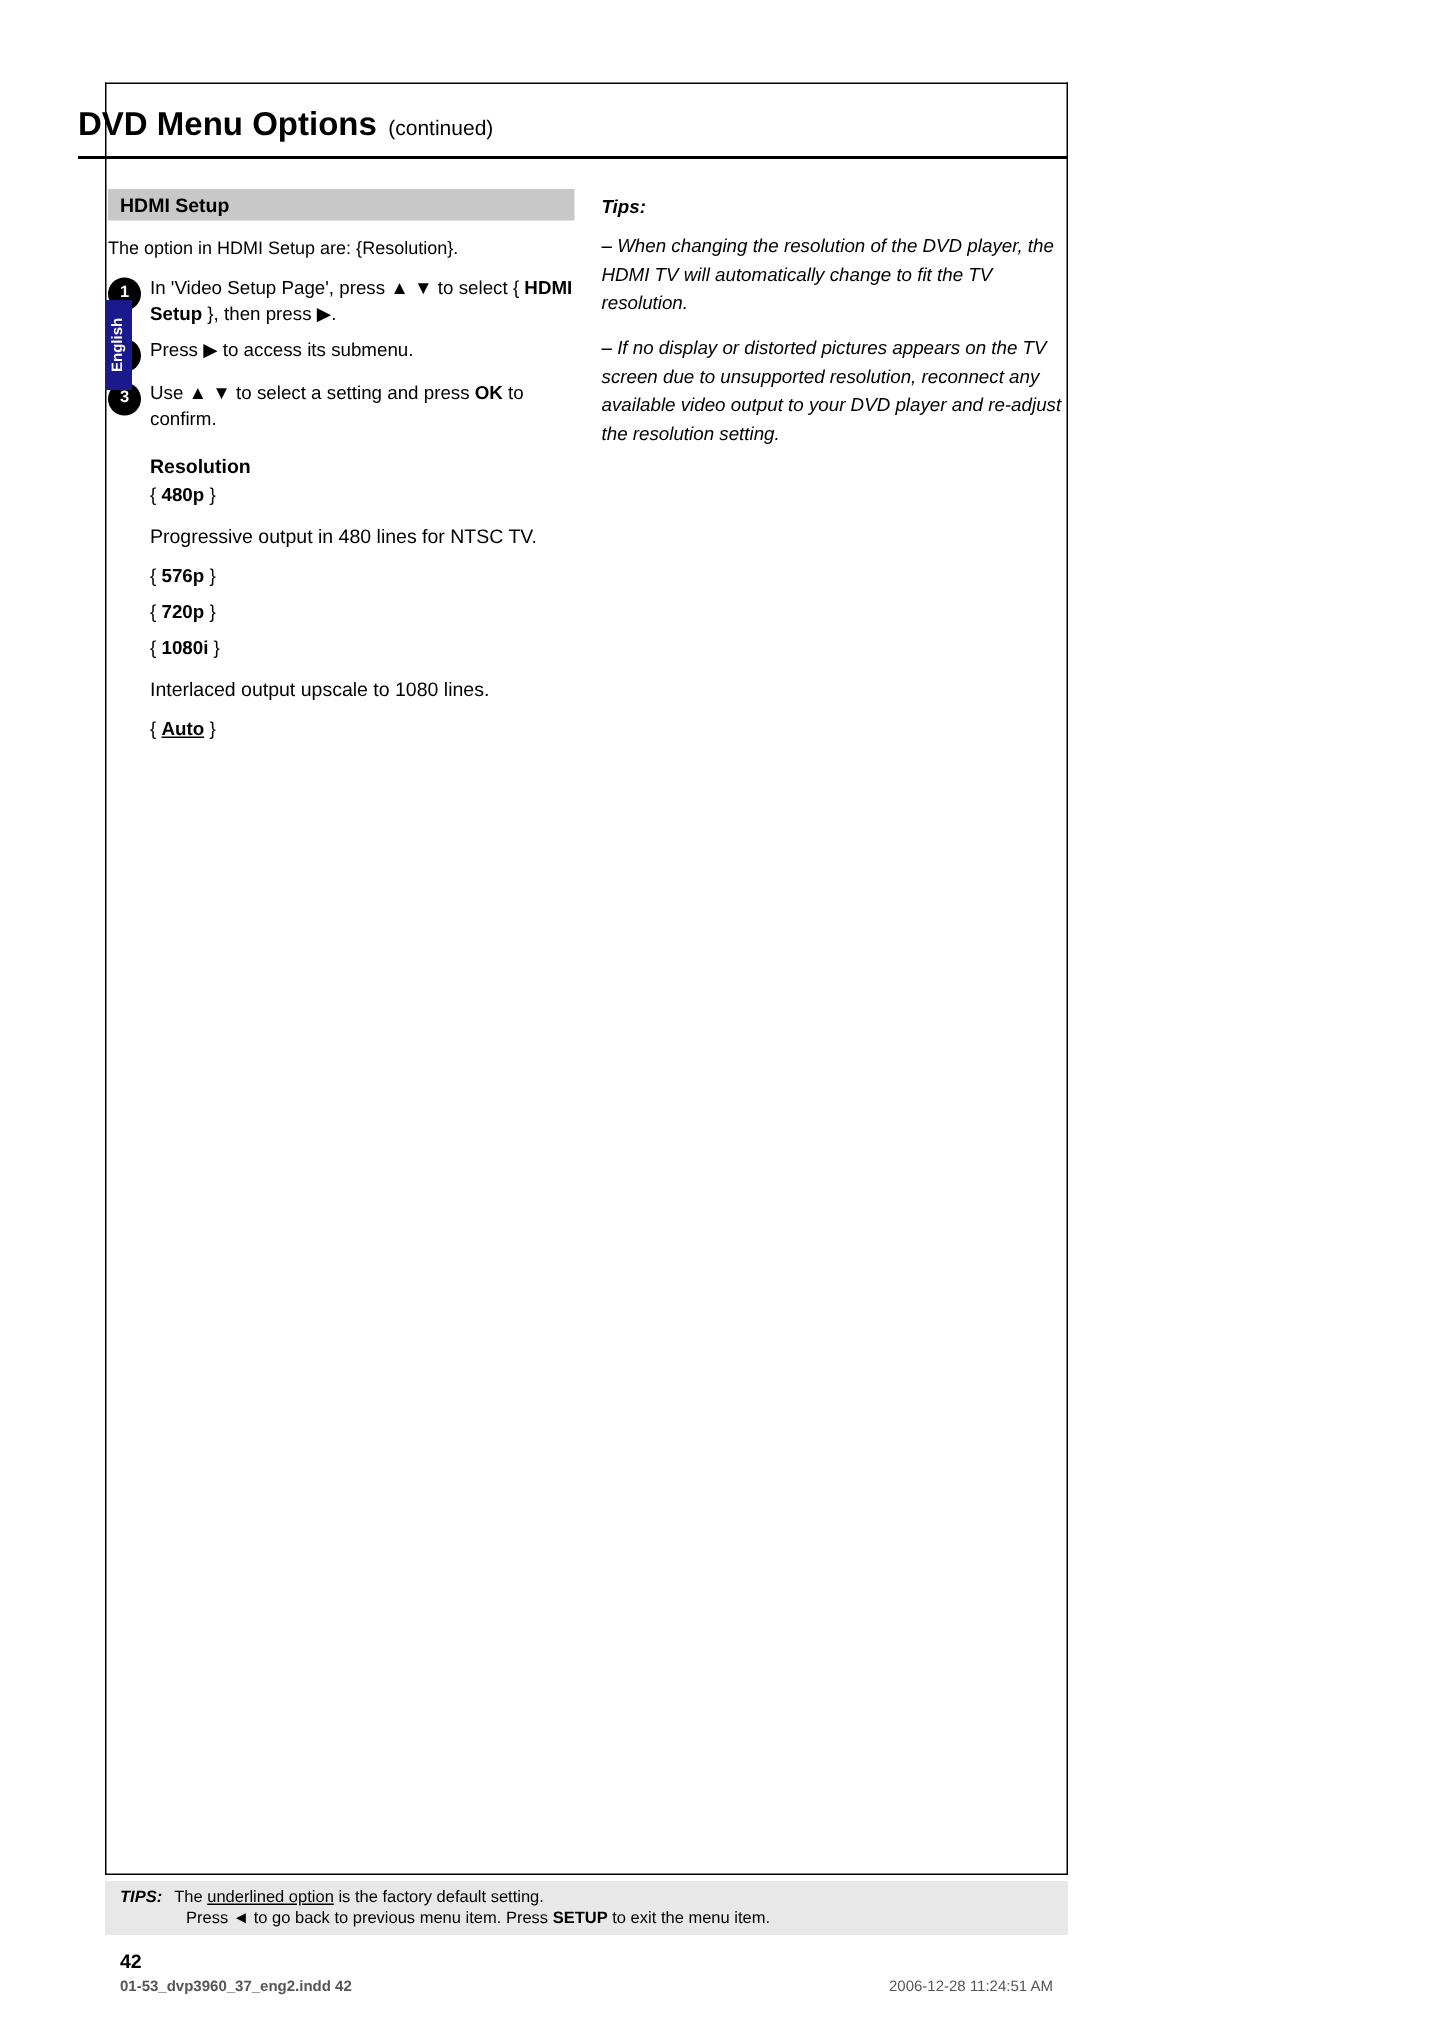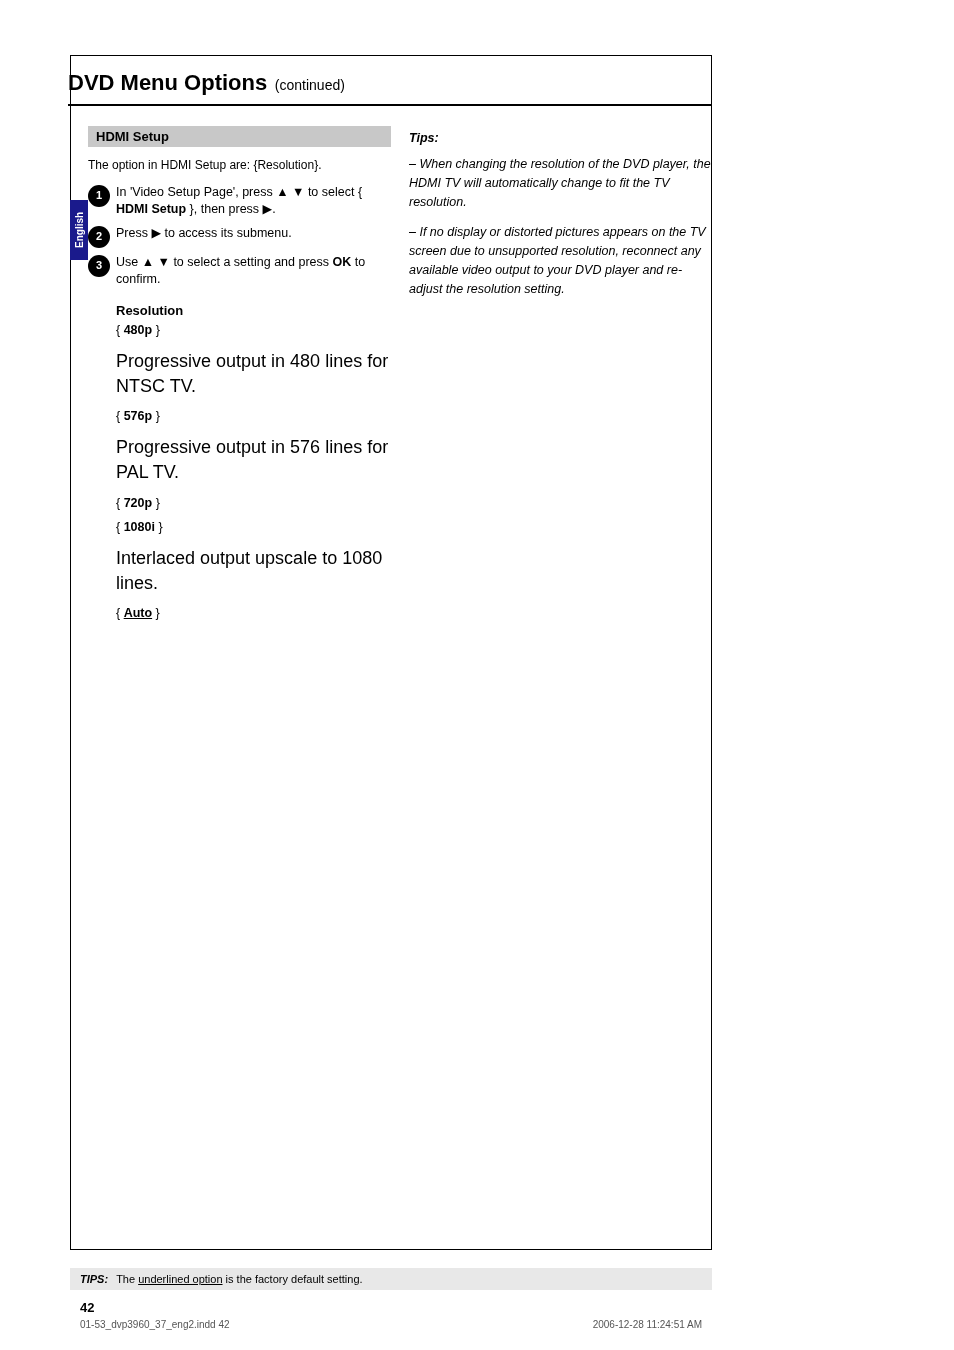--- a/index.html
+++ b/index.html
@@ -16,21 +16,21 @@
       font-size: 13px;
       color: #000000;
       position: relative;
     }
 
     .page-container {
       width: 782px;
       min-height: 1350px;
       background: #ffffff;
       position: relative;
-      padding: 60px 70px 80px 68px;
+      padding: 60px 70px 80px 52px;
     }
 
     
     .border-top-line {
       position: absolute;
       top: 55px;
       left: 70px;
       right: 70px;
       height: 1px;
       background: #000;
@@ -190,21 +190,21 @@
     .resolution-option {
       margin-bottom: 10px;
     }
 
     .option-label {
       font-size: 12.5px;
       margin-bottom: 2px;
     }
 
     .option-desc {
-      font-size: 18px;
+      font-size: 13px;
       line-height: 1.4;
       margin-top: 12px;
     }
 
     .underline-text {
       text-decoration: underline;
     }
 
     
     .tips-section {
@@ -258,20 +258,21 @@
       font-weight: bold;
     }
 
     
     .print-info {
       position: absolute;
       bottom: 20px;
       left: 80px;
       font-size: 10px;
       color: #555;
+      font-weight: bold;
     }
 
     .print-info-right {
       position: absolute;
       bottom: 20px;
       right: 80px;
       font-size: 10px;
       color: #555;
     }
   </style>
@@ -326,21 +327,20 @@
         <div class="resolution-title">Resolution</div>
 
 
         <div class="resolution-option">
           <div class="option-label">{ <span class="bold-text">480p</span> }</div>
           <div class="option-desc">Progressive output in 480 lines for NTSC TV.</div>
         </div>
 
         <div class="resolution-option">
           <div class="option-label">{ <span class="bold-text">576p</span> }</div>
-          <div class="option-desc">Progressive output in 576 lines for PAL TV.</div>
         </div>
 
         <div class="resolution-option">
           <div class="option-label">{ <span class="bold-text">720p</span> }</div>
         </div>
 
         <div class="resolution-option">
           <div class="option-label">{ <span class="bold-text">1080i</span> }</div>
           <div class="option-desc">Interlaced output upscale to 1080 lines.</div>
         </div>
@@ -362,20 +362,26 @@
 
   </div>
 
   <div class="footer-tips">
     <div class="footer-tips-row">
       <span class="footer-tips-label">TIPS:</span>
       <span>
         The <span class="underline-text">underlined option</span> is the factory default setting.
       </span>
     </div>
+    <div class="footer-tips-row">
+      <span style="width:36px; display:inline-block;"></span>
+      <span>
+        Press ◄ to go back to previous menu item. Press <span class="bold-text">SETUP</span> to exit the menu item.
+      </span>
+    </div>
   </div>
 
   <div class="page-number">42</div>
 
   <div class="print-info">01-53_dvp3960_37_eng2.indd  42</div>
   <div class="print-info-right">2006-12-28   11:24:51 AM</div>
 
 </div>
 
 </body></html>

